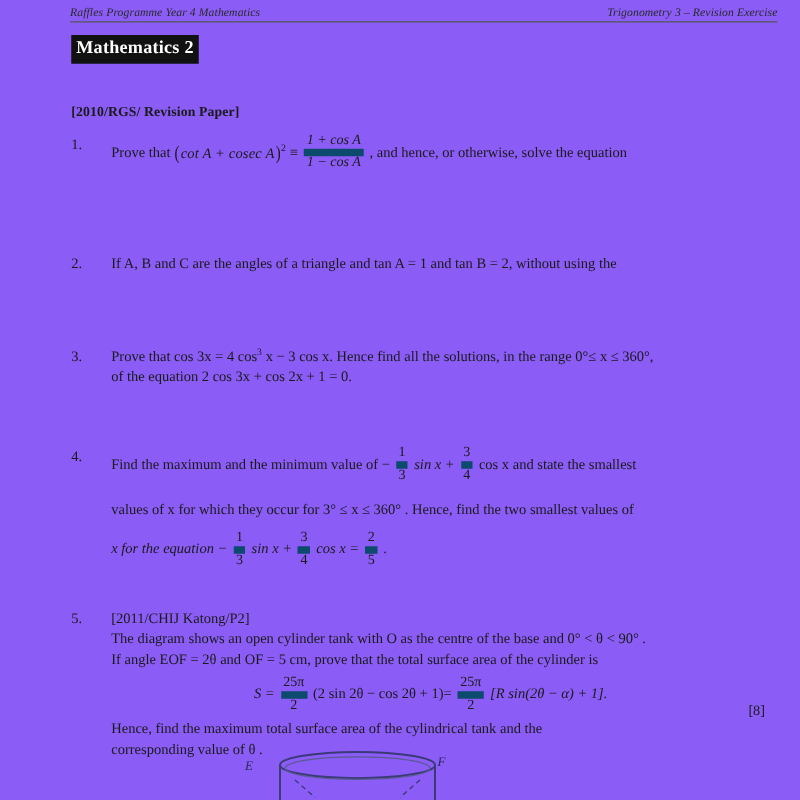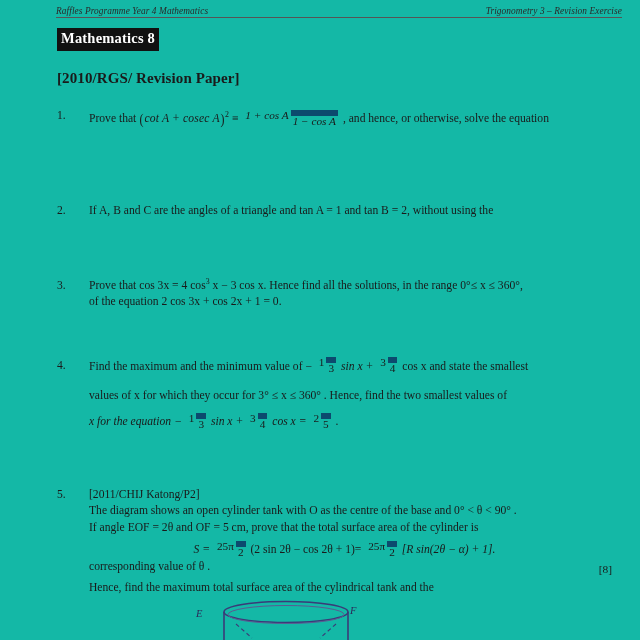--- a/index.html
+++ b/index.html
@@ -13,21 +13,21 @@
     overflow: hidden;
     font-family: "Liberation Serif", serif;
     color: #1a1a1a;
     position: relative;
   }
 
   .page {
     position: relative;
     width: 640px;
     height: 640px;
-    background: #14b8a6;
+    background: #8b5cf6;
     padding: 0;
     box-sizing: border-box;
   }
 
   
   .runhead {
     position: absolute;
     top: 6px;
     left: 56px;
     right: 18px;
@@ -53,24 +53,24 @@
     color: #ffffff;
     font-weight: bold;
     font-size: 14.5px;
     line-height: 1.35;
     padding: 1px 4px 2px 4px;
     letter-spacing: 0.2px;
   }
 
   .paper-tag {
     position: absolute;
-    top: 70px;
+    top: 84px;
     left: 57px;
     font-weight: bold;
-    font-size: 15px;
+    font-size: 11px;
     letter-spacing: 0.1px;
   }
 
   
   .q {
     position: absolute;
     left: 57px;
     right: 14px;
     font-size: 11.6px;
     line-height: 1.42;
@@ -94,21 +94,21 @@
   .paren-tall {
     font-size: 1.32em;
     vertical-align: -0.12em;
     display: inline-block;
     transform: scaleX(0.78);
   }
 
   
   .frac {
     display: inline-flex;
-    flex-direction: row;
+    flex-direction: column;
     vertical-align: middle;
     text-align: center;
     margin: 0 2px;
     line-height: 1.06;
     font-size: 0.97em;
     position: relative;
     top: -0.06em;
   }
   .frac .nu { padding: 0 2px; }
   .frac .de { padding: 0 2px; border-top: 6px solid #0c4a6e; }
@@ -147,21 +147,21 @@
 </head>
 <body>
 
 <div class="page">
 
   <div class="runhead">
     <span class="left">Raffles Programme Year 4 Mathematics</span>
     <span class="right">Trigonometry 3 – Revision Exercise</span>
   </div>
 
-  <div class="doc-title">Mathematics 8</div>
+  <div class="doc-title">Mathematics 2</div>
 
   <div class="paper-tag">[2010/RGS/ Revision Paper]</div>
 
   <div class="q" style="top:108px;">
     <span class="num">1.</span>
     <div class="body">
       <div class="line">
         <span>Prove that</span>
         <span class="mathspan"><span class="paren-tall">(</span><span class="mi">cot A + cosec A</span><span class="paren-tall">)</span><span class="sup">2</span></span>
         <span>≡</span>
@@ -244,22 +244,22 @@
           <span class="de">2</span>
         </span>
         <span>(2 sin 2θ − cos 2θ + 1)=</span>
         <span class="frac">
           <span class="nu">25π</span>
           <span class="de">2</span>
         </span>
         <span class="mi">[R sin(2θ − α) + 1].</span>
       </div>
 
+      <div class="line" style="margin-top:4px;">Hence, find the maximum total surface area of the cylindrical tank and the</div>
       <div class="line">corresponding value of θ .</div>
-      <div class="line" style="margin-top:4px;">Hence, find the maximum total surface area of the cylindrical tank and the</div>
     </div>
     <span class="marks" style="top:74px;">[8]</span>
   </div>
 
   <div class="figure">
     <svg width="160" height="46" viewBox="0 0 160 46" xmlns="http://www.w3.org/2000/svg">
 
       <ellipse cx="80" cy="12" rx="62" ry="10.5" fill="none" stroke="#3a3a78" stroke-width="1.6"></ellipse>
 
       <ellipse cx="80" cy="14.5" rx="58" ry="9" fill="none" stroke="#5a5a92" stroke-width="1.0"></ellipse>

